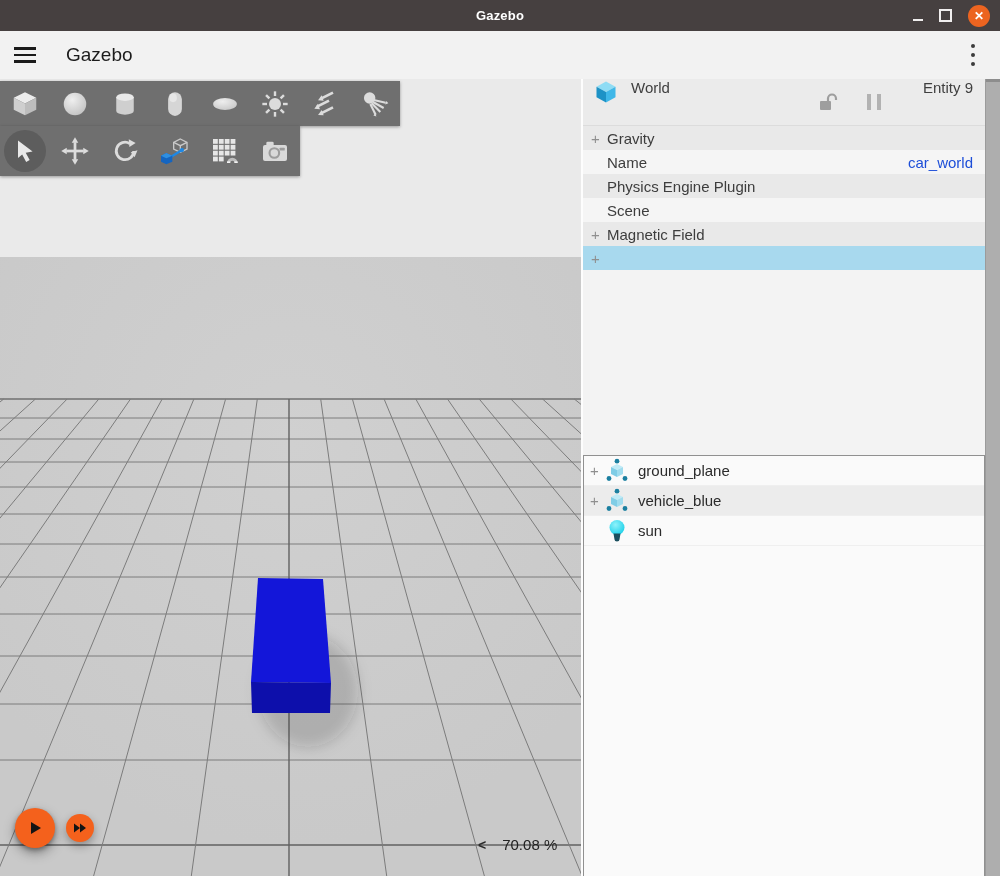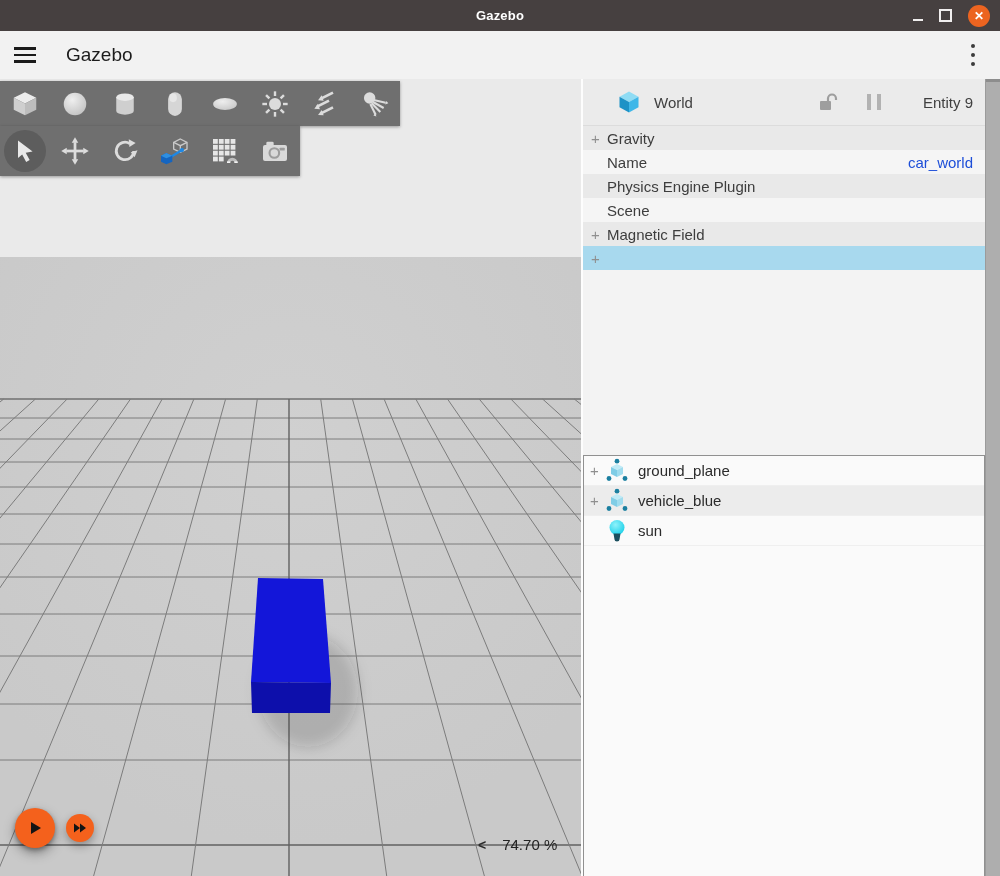--- a/index.html
+++ b/index.html
@@ -41,21 +41,21 @@
 
   
   .splitter{position:absolute;left:581px;top:79px;width:2px;height:797px;background:#fdfdfd;}
 
   
   .panel{position:absolute;left:583px;top:79px;width:417px;height:797px;background:#f3f3f3;}
   .panel-content{position:absolute;left:0;top:0;width:402px;height:797px;}
   .gutter{position:absolute;right:0;top:0;width:15px;height:797px;background:#aeaeae;border-left:1px solid #9b9b9b;box-sizing:border-box;}
   .gutter::before{content:"";display:block;height:3px;background:#8d8d8d;}
 
-  .panel-header{height:47px;background:#ebebeb;border-bottom:1px solid #dcdcdc;display:flex;align-items:center;position:relative;box-sizing:border-box;padding-left:23px;}
+  .panel-header{height:47px;background:#ebebeb;border-bottom:1px solid #dcdcdc;display:flex;align-items:flex-start;position:relative;box-sizing:border-box;}
   .panel-header .world-icon{margin-left:10px;}
   .panel-header .ptitle{margin-left:12px;font-size:15px;color:#3f3f3f;}
   .panel-header .lock{position:absolute;left:235px;top:13px;}
   .panel-header .pause{position:absolute;left:284px;top:15px;display:flex;gap:6px;}
   .panel-header .pause i{width:4px;height:16px;background:#b2b2b2;}
   .panel-header .entity{position:absolute;right:12px;font-size:15px;color:#3f3f3f;}
 
   .prop-row{height:24px;display:flex;align-items:center;font-size:15px;color:#3d3d3d;}
   .prop-row:nth-of-type(odd){background:#f5f5f5;}
   .prop-row:nth-of-type(even){background:#e9e9e9;}
@@ -319,21 +319,21 @@
     </div>
     <div class="ff-btn">
       <svg width="14" height="12" viewBox="0 0 14 12">
         <polygon points="1,1.5 7,6 1,10.5" fill="#141414"></polygon>
         <polygon points="7,1.5 13,6 7,10.5" fill="#141414"></polygon>
       </svg>
     </div>
 
     <div class="rtf">
       <span class="chev">&lt;</span>
-      <span class="rtf-value">74.70 %</span>
+      <span class="rtf-value">70.08 %</span>
     </div>
   </div>
 
   <div class="splitter"></div>
 
   <div class="panel">
     <div class="panel-content">
 
       <div class="panel-header">
         <svg class="world-icon" width="26" height="26" viewBox="0 0 26 26">

